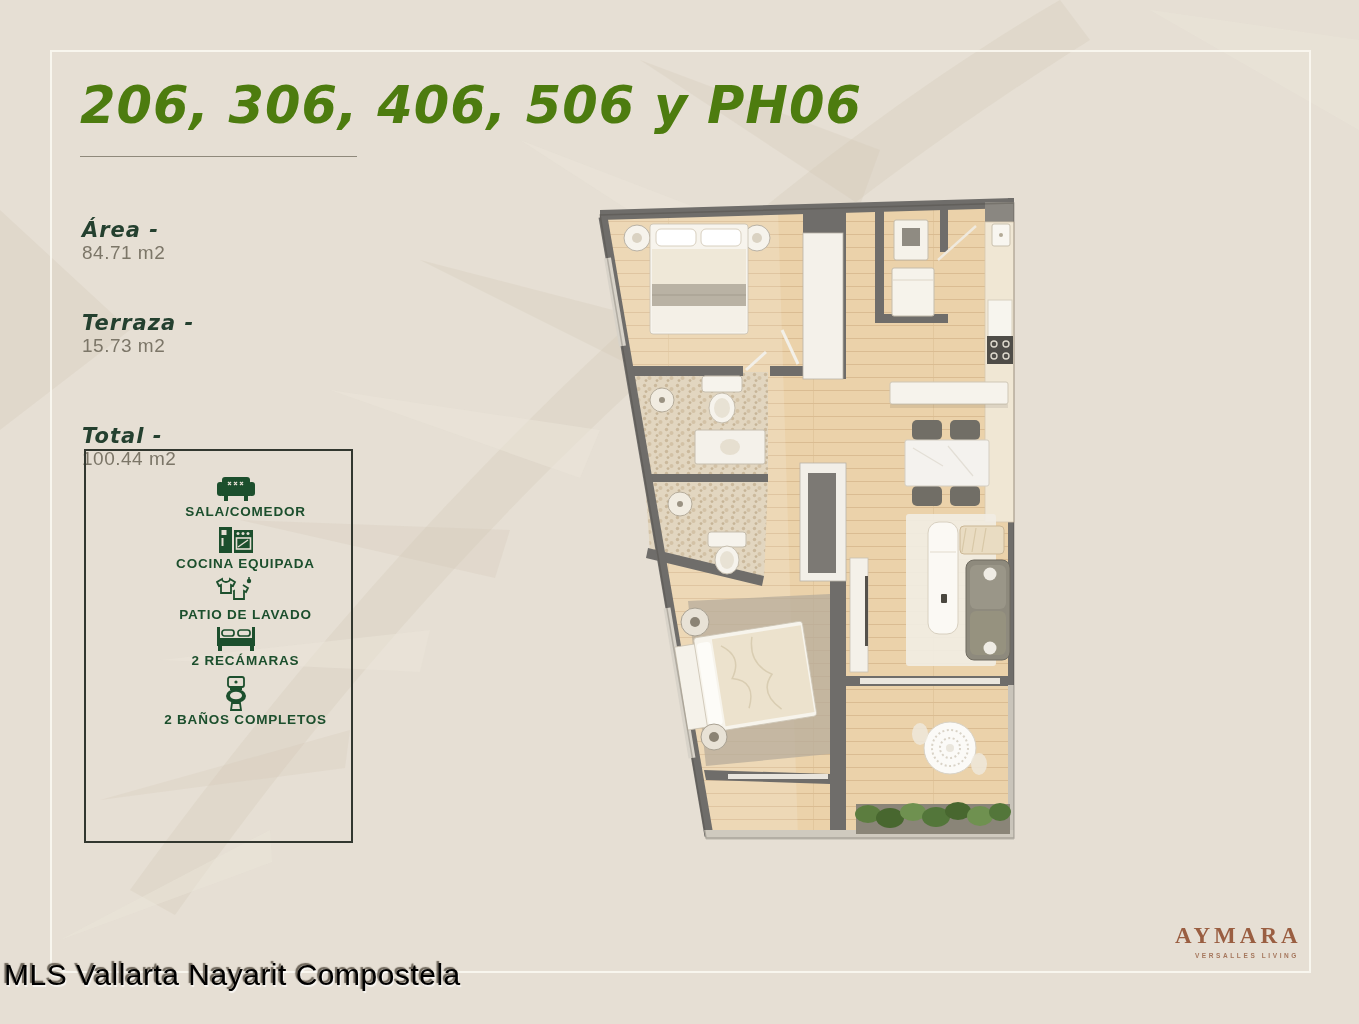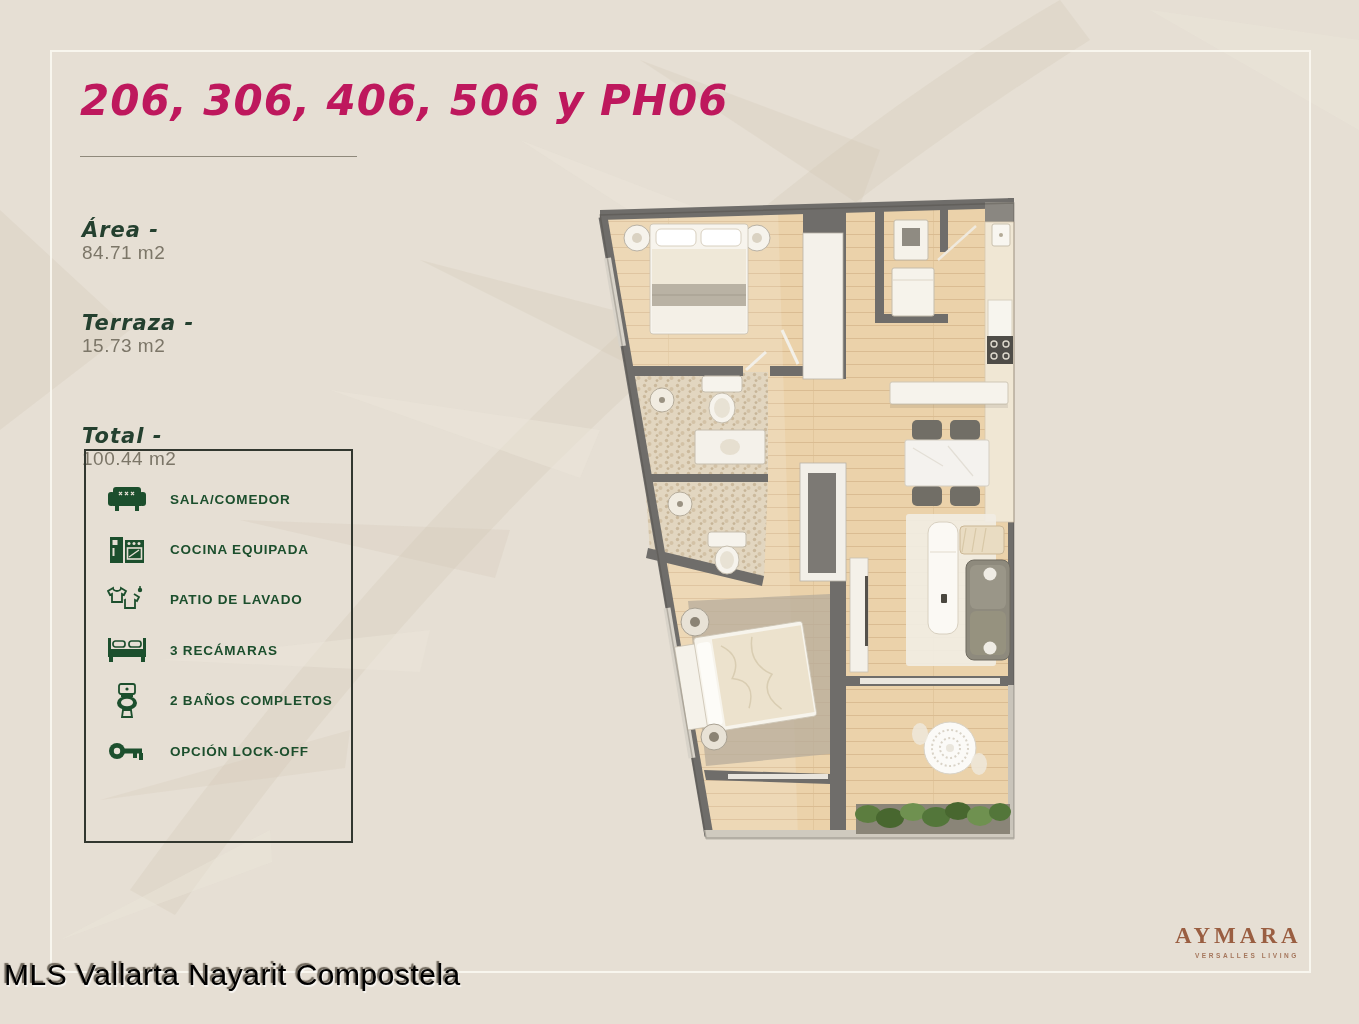--- a/index.html
+++ b/index.html
@@ -6,35 +6,35 @@
   body{width:1359px;height:1024px;overflow:hidden;background:#e6dfd4;
        font-family:"DejaVu Sans",sans-serif;position:relative;}
   #page{position:absolute;inset:0;width:1359px;height:1024px;overflow:hidden;}
 
   .palm-bg{position:absolute;left:0;top:0;z-index:0;pointer-events:none;}
 
   .frame{position:absolute;left:50px;top:50px;width:1257px;height:919px;
          border:2px solid rgba(250,247,240,.92);z-index:1;}
 
   .title{position:absolute;left:80px;top:76px;z-index:3;
-         font-size:42px;font-weight:bold;font-style:italic;letter-spacing:1px;
-         color:#be185d;white-space:nowrap;}
+         font-size:51px;font-weight:bold;font-style:italic;letter-spacing:1px;
+         color:#4d7c0f;white-space:nowrap;}
   .rule{position:absolute;left:80px;top:156px;width:277px;height:1px;
         background:#8f897b;z-index:3;}
 
   .stats{position:absolute;left:82px;top:171px;z-index:3;}
   .stat-label{font-size:21px;font-weight:bold;font-style:italic;color:#24402f;
               letter-spacing:1px;line-height:23px;margin-top:48px;}
   .stat-value{font-family:"Liberation Sans",sans-serif;font-size:19px;color:#7c7668;
               letter-spacing:.5px;line-height:22px;margin-bottom:1px;}
   .stat-gap{height:19px;}
 
   .features{position:absolute;left:84px;top:449px;width:269px;height:394px;
             border:2px solid #32372f;box-sizing:border-box;padding-top:23px;z-index:3;}
-  .feature-row{display:flex;align-items:center;height:50.4px;padding-left:18px;}
+  .feature-row{display:flex;align-items:center;height:50.4px;padding-left:34px;flex-direction:column;}
   .feature-icon{width:46px;display:flex;justify-content:center;align-items:center;}
   .feature-label{margin-left:20px;font-family:"Liberation Sans",sans-serif;
                  font-size:13.5px;font-weight:bold;letter-spacing:.8px;color:#1c4f2d;}
 
   .floorplan{position:absolute;left:598px;top:196px;z-index:2;}
 
   .brand{position:absolute;left:1175px;top:923px;width:124px;text-align:right;z-index:3;}
   .brand-name{font-family:"Liberation Serif",serif;font-size:23px;font-weight:bold;
               letter-spacing:4px;color:#9a5e41;}
   .brand-tagline{margin-top:3px;font-family:"Liberation Sans",sans-serif;font-size:6.5px;
@@ -130,50 +130,38 @@
         <svg width="40" height="28" viewBox="0 0 40 28">
           <rect x="1" y="2" width="3" height="12" fill="#1c4f2d"></rect>
           <rect x="36" y="2" width="3" height="12" fill="#1c4f2d"></rect>
           <rect x="6" y="5" width="12" height="6" rx="2.5" fill="none" stroke="#1c4f2d" stroke-width="1.7"></rect>
           <rect x="22" y="5" width="12" height="6" rx="2.5" fill="none" stroke="#1c4f2d" stroke-width="1.7"></rect>
           <rect x="1" y="13" width="38" height="8" fill="#1c4f2d"></rect>
           <rect x="2" y="21" width="4" height="5" fill="#1c4f2d"></rect>
           <rect x="34" y="21" width="4" height="5" fill="#1c4f2d"></rect>
         </svg>
       </span>
-      <span class="feature-label">3 RECÁMARAS</span>
+      <span class="feature-label">2 RECÁMARAS</span>
     </div>
 
     <div class="feature-row">
       <span class="feature-icon">
         <svg width="26" height="36" viewBox="0 0 26 36">
           <rect x="5" y="1" width="16" height="10" rx="2" fill="none" stroke="#1c4f2d" stroke-width="1.8"></rect>
           <circle cx="13" cy="6" r="1.6" fill="#1c4f2d"></circle>
           <rect x="7" y="11" width="12" height="3" fill="#1c4f2d"></rect>
           <ellipse cx="13" cy="20" rx="10" ry="7" fill="#1c4f2d"></ellipse>
           <ellipse cx="13" cy="19.5" rx="6" ry="3.8" fill="#e6dfd4"></ellipse>
           <path d="M9,27 l-1,7 h10 l-1,-7 z" fill="none" stroke="#1c4f2d" stroke-width="1.8"></path>
         </svg>
       </span>
       <span class="feature-label">2 BAÑOS COMPLETOS</span>
     </div>
 
 
-    <div class="feature-row">
-      <span class="feature-icon">
-        <svg width="40" height="24" viewBox="0 0 40 24">
-          <circle cx="10" cy="12" r="8" fill="#1c4f2d"></circle>
-          <circle cx="10" cy="12" r="3.2" fill="#e6dfd4"></circle>
-          <rect x="17" y="9.5" width="18" height="5" fill="#1c4f2d"></rect>
-          <rect x="26" y="14" width="4" height="5" fill="#1c4f2d"></rect>
-          <rect x="32" y="14" width="4" height="7" fill="#1c4f2d"></rect>
-        </svg>
-      </span>
-      <span class="feature-label">OPCIÓN LOCK-OFF</span>
-    </div>
   </div>
 
   <svg class="floorplan" width="420" height="648" viewBox="0 0 420 648">
     <defs>
       <pattern id="wood" width="420" height="13" patternUnits="userSpaceOnUse">
         <rect width="420" height="13" fill="#ebd2aa"></rect>
         <rect y="12" width="420" height="1" fill="rgba(172,131,82,.28)"></rect>
         <rect x="70" width="1" height="12" fill="rgba(172,131,82,.15)"></rect>
         <rect x="215" width="1" height="12" fill="rgba(172,131,82,.15)"></rect>
         <rect x="335" width="1" height="12" fill="rgba(172,131,82,.15)"></rect>

